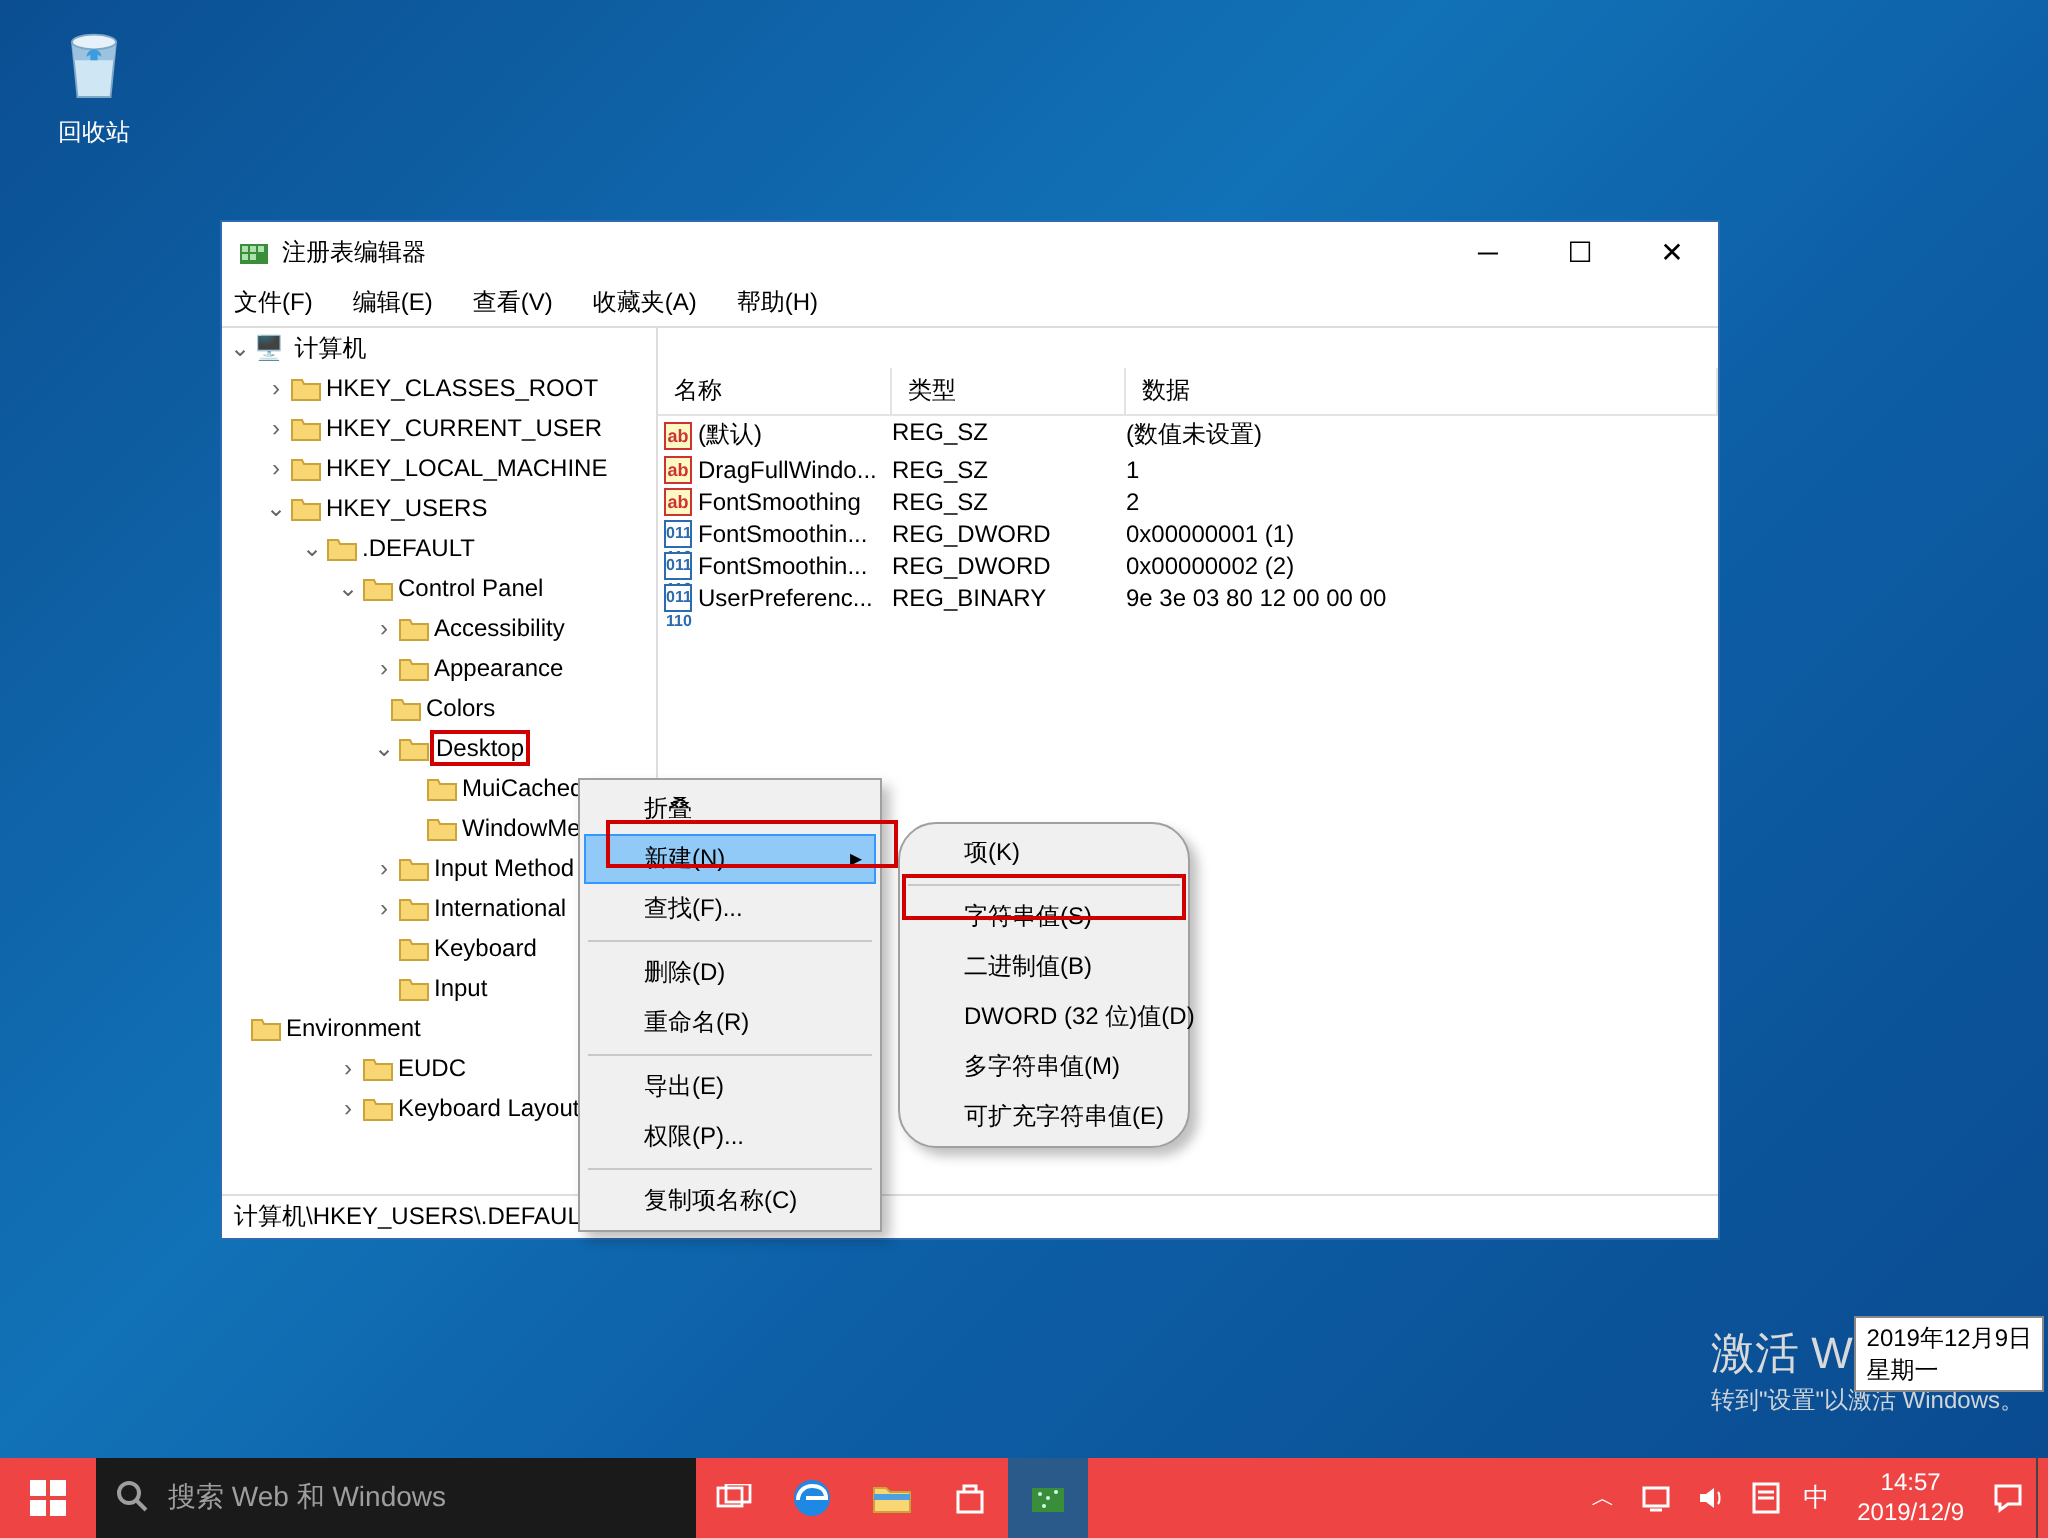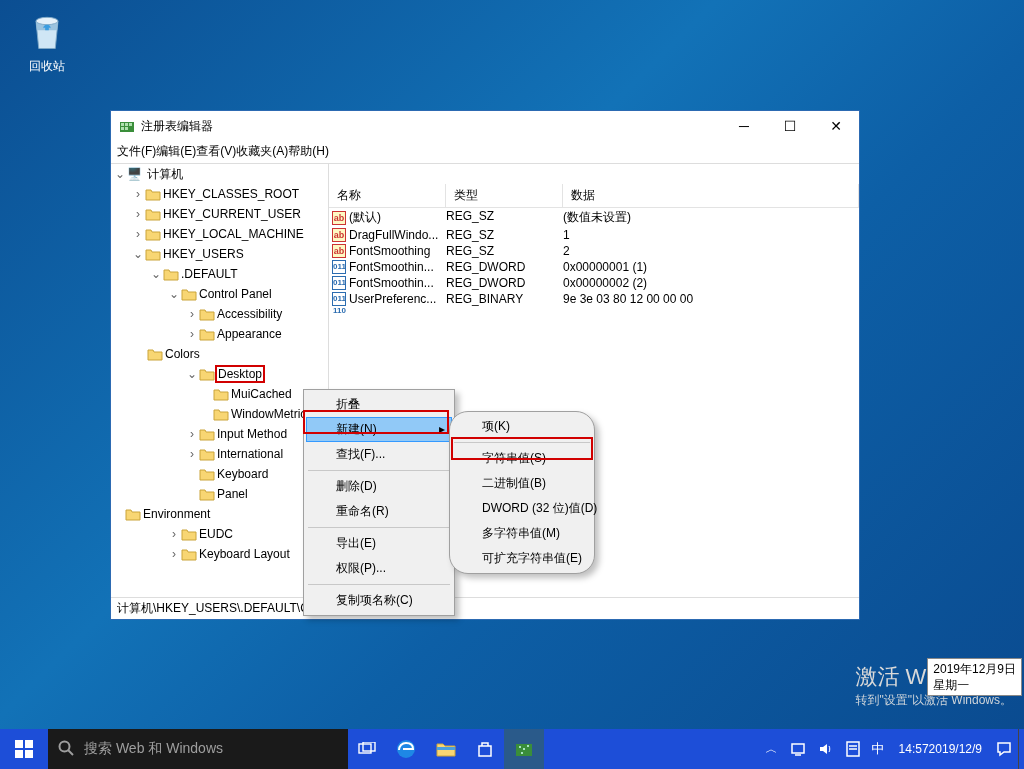--- a/index.html
+++ b/index.html
@@ -13,38 +13,38 @@
 
 
 .watermark { position: absolute; right: 12px; bottom: 60px; color: #e5e5e5; text-align: left; }
 .watermark .l1 { font-size: 22px; font-weight: 300; color: #d9d9d9; }
 .watermark .l2 { font-size: 12px; color: #cfd5da; }
 
 
 .clock-tooltip { position: absolute; right: 2px; bottom: 73px; background: #fff; border: 1px solid #888; padding: 2px 5px; font-size: 12px; line-height: 1.35; color: #000; }
 
 
-.taskbar { position: absolute; left: 0; right: 0; bottom: 0; height: 40px; background: #1d4ed8; display: flex; align-items: stretch; color: #fff; font-size: 12px; }
+.taskbar { position: absolute; left: 0; right: 0; bottom: 0; height: 40px; background: #ef4444; display: flex; align-items: stretch; color: #fff; font-size: 12px; }
 .tb-btn { display: flex; align-items: center; justify-content: center; padding: 0 10px; }
 .tb-start { width: 48px; }
 .tb-search { flex: 0 0 300px; background: #1a1a1a; display: flex; align-items: center; padding: 0 10px; color: #9e9e9e; font-size: 14px; }
 .tb-search .mag { margin-right: 10px; }
 .tb-icons { display: flex; }
 .tb-right { margin-left: auto; display: flex; align-items: center; }
 .tray-ico { padding: 0 6px; display:flex; align-items:center; justify-content:center; height:100%; }
-.clock { padding: 0 8px; text-align: center; font-size: 12px; line-height: 1.25; display:flex; flex-direction:row; justify-content:center; }
+.clock { padding: 0 8px; text-align: center; font-size: 12px; line-height: 1.25; display:flex; flex-direction:column; justify-content:center; }
 
 
 .window { position: absolute; left: 110px; top: 110px; width: 750px; height: 510px; background: #fff; border: 1px solid #2c6ab2; display: flex; flex-direction: column; }
 .titlebar { height: 30px; display: flex; align-items: center; padding-left: 8px; }
 .titlebar .ico { width: 16px; height: 16px; margin-right: 6px; }
 .titlebar .title { font-size: 12px; color: #000; flex: 1; }
 .titlebar .winbtn { width: 46px; height: 30px; display: flex; align-items: center; justify-content: center; font-size: 14px; }
 
-.menubar { padding: 2px 6px 3px; font-size: 12px; color: #000; display: flex; gap: 0; border-bottom: 1px solid #ddd; }
+.menubar { padding: 2px 6px 3px; font-size: 12px; color: #000; display: flex; gap: 20px; border-bottom: 1px solid #ddd; }
 .menubar span { cursor: default; }
 
 .body { flex: 1; display: flex; min-height: 0; }
 .tree { width: 218px; border-right: 1px solid #ddd; overflow: hidden; font-size: 12px; padding: 4px 0 4px 2px; position: relative; }
 .tree-inner { position: absolute; inset: 0; overflow: hidden; }
 .node { white-space: nowrap; display: flex; align-items: center; height: 20px; }
 .tw { display:inline-flex; width:14px; justify-content:center; color:#666; font-size:12px; }
 .fold { width: 16px; height: 14px; display: inline-block; }
 .fold svg { width:16px; height:14px; display:block; }
 .lbl { padding: 0 2px; }
@@ -63,21 +63,21 @@
 .bin-ico { width:14px; height:14px; border:1px solid #2b6cb0; font-size:8px; line-height:12px; text-align:center; color:#2b6cb0; background:#fff; font-weight:bold; }
 
 .statusbar { border-top: 1px solid #ddd; padding: 2px 6px; font-size: 12px; }
 
 
 .ctx { position: absolute; background: #f0f0f0; border: 1px solid #a0a0a0; box-shadow: 4px 4px 6px rgba(0,0,0,0.25); font-size: 12px; padding: 2px; }
 .ctx .item { padding: 4px 28px 4px 30px; position: relative; white-space: nowrap; }
 .ctx .item.sep { height: 1px; background: #c8c8c8; margin: 3px 2px; padding: 0; }
 .ctx .item.hover { background: #91c9f7; border: 1px solid #3399ff; padding: 3px 27px 3px 29px; }
 .ctx .item .arrow { position: absolute; right: 6px; top: 4px; }
-.ctx1 { left: 303px; top: 389px; width: 152px; }
+.ctx1 { left: 289px; top: 389px; width: 152px; }
 .ctx2 { left: 449px; top: 411px; width: 146px; border-radius: 19px; }
 .red-box { position: absolute; border: 2px solid #d10000; pointer-events:none; }
 .rb-new { left: 303px; top: 410px; width: 146px; height: 24px; }
 .rb-str { left: 451px; top: 437px; width: 142px; height: 23px; }
 
 
 .beams { position:absolute; right:0; bottom:40px; width:260px; height:260px; pointer-events:none; overflow:hidden; }
 .beams div { position:absolute; background:rgba(255,255,255,0.12); transform-origin:bottom right; }
 </style>
 </head>
@@ -196,21 +196,21 @@
           </div>
         <div class="node" style="padding-left:74px">
             <span class="tw">›</span>
             <span class="fold">
               <svg viewBox="0 0 16 14">
                 <path fill="#f8d673" stroke="#caa43a" d="M1 3h5l1 2h8v8H1z"></path>
               </svg>
             </span>
             <span class="lbl">Appearance</span>
           </div>
-        <div class="node" style="padding-left:36px">
+        <div class="node" style="padding-left:84px">
             <span class="fold">
               <svg viewBox="0 0 16 14">
                 <path fill="#f8d673" stroke="#caa43a" d="M1 3h5l1 2h8v8H1z"></path>
               </svg>
             </span>
             <span class="lbl">Colors</span>
           </div>
         <div class="node" style="padding-left:74px">
             <span class="tw">⌄</span>
             <span class="fold">
@@ -261,21 +261,21 @@
               </svg>
             </span>
             <span class="lbl">Keyboard</span>
           </div>
         <div class="node" style="padding-left:88px">
             <span class="fold">
               <svg viewBox="0 0 16 14">
                 <path fill="#f8d673" stroke="#caa43a" d="M1 3h5l1 2h8v8H1z"></path>
               </svg>
             </span>
-            <span class="lbl">Panel</span>
+            <span class="lbl">Input</span>
           </div>
         <div class="node" style="">
             <span class="tw"></span>
             <span class="fold">
               <svg viewBox="0 0 16 14">
                 <path fill="#f8d673" stroke="#caa43a" d="M1 3h5l1 2h8v8H1z"></path>
               </svg>
             </span>
             <span class="lbl">Environment</span>
           </div>

